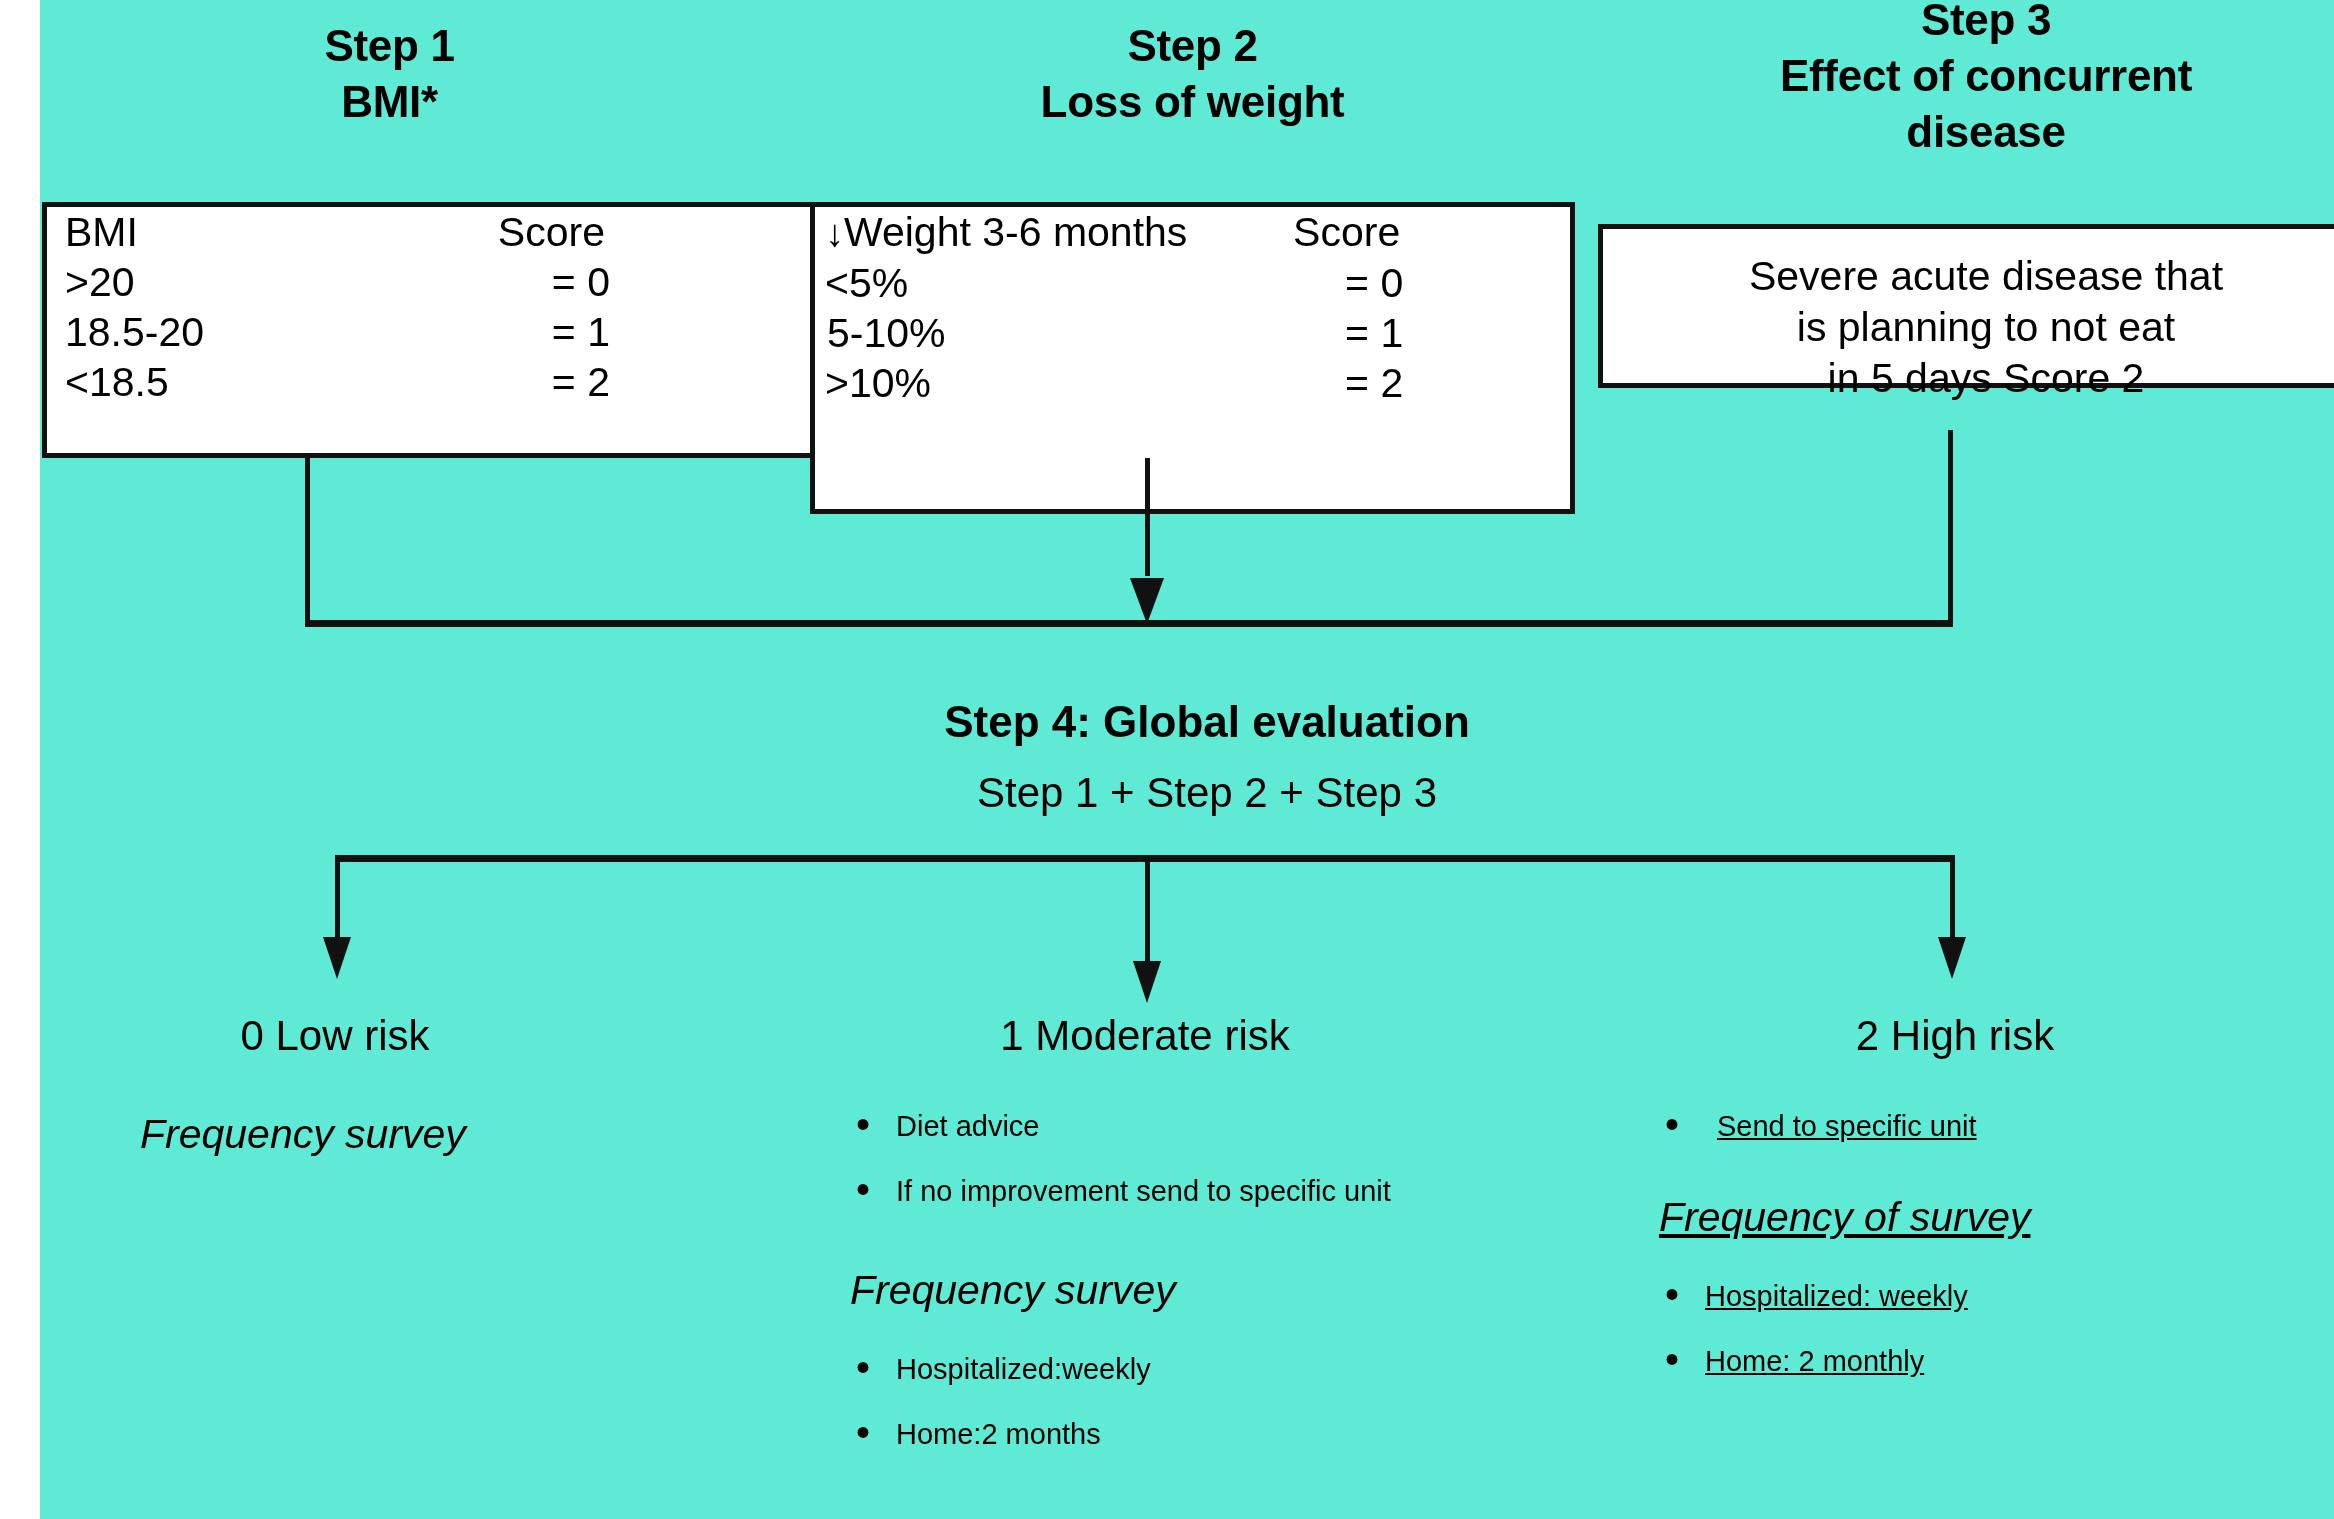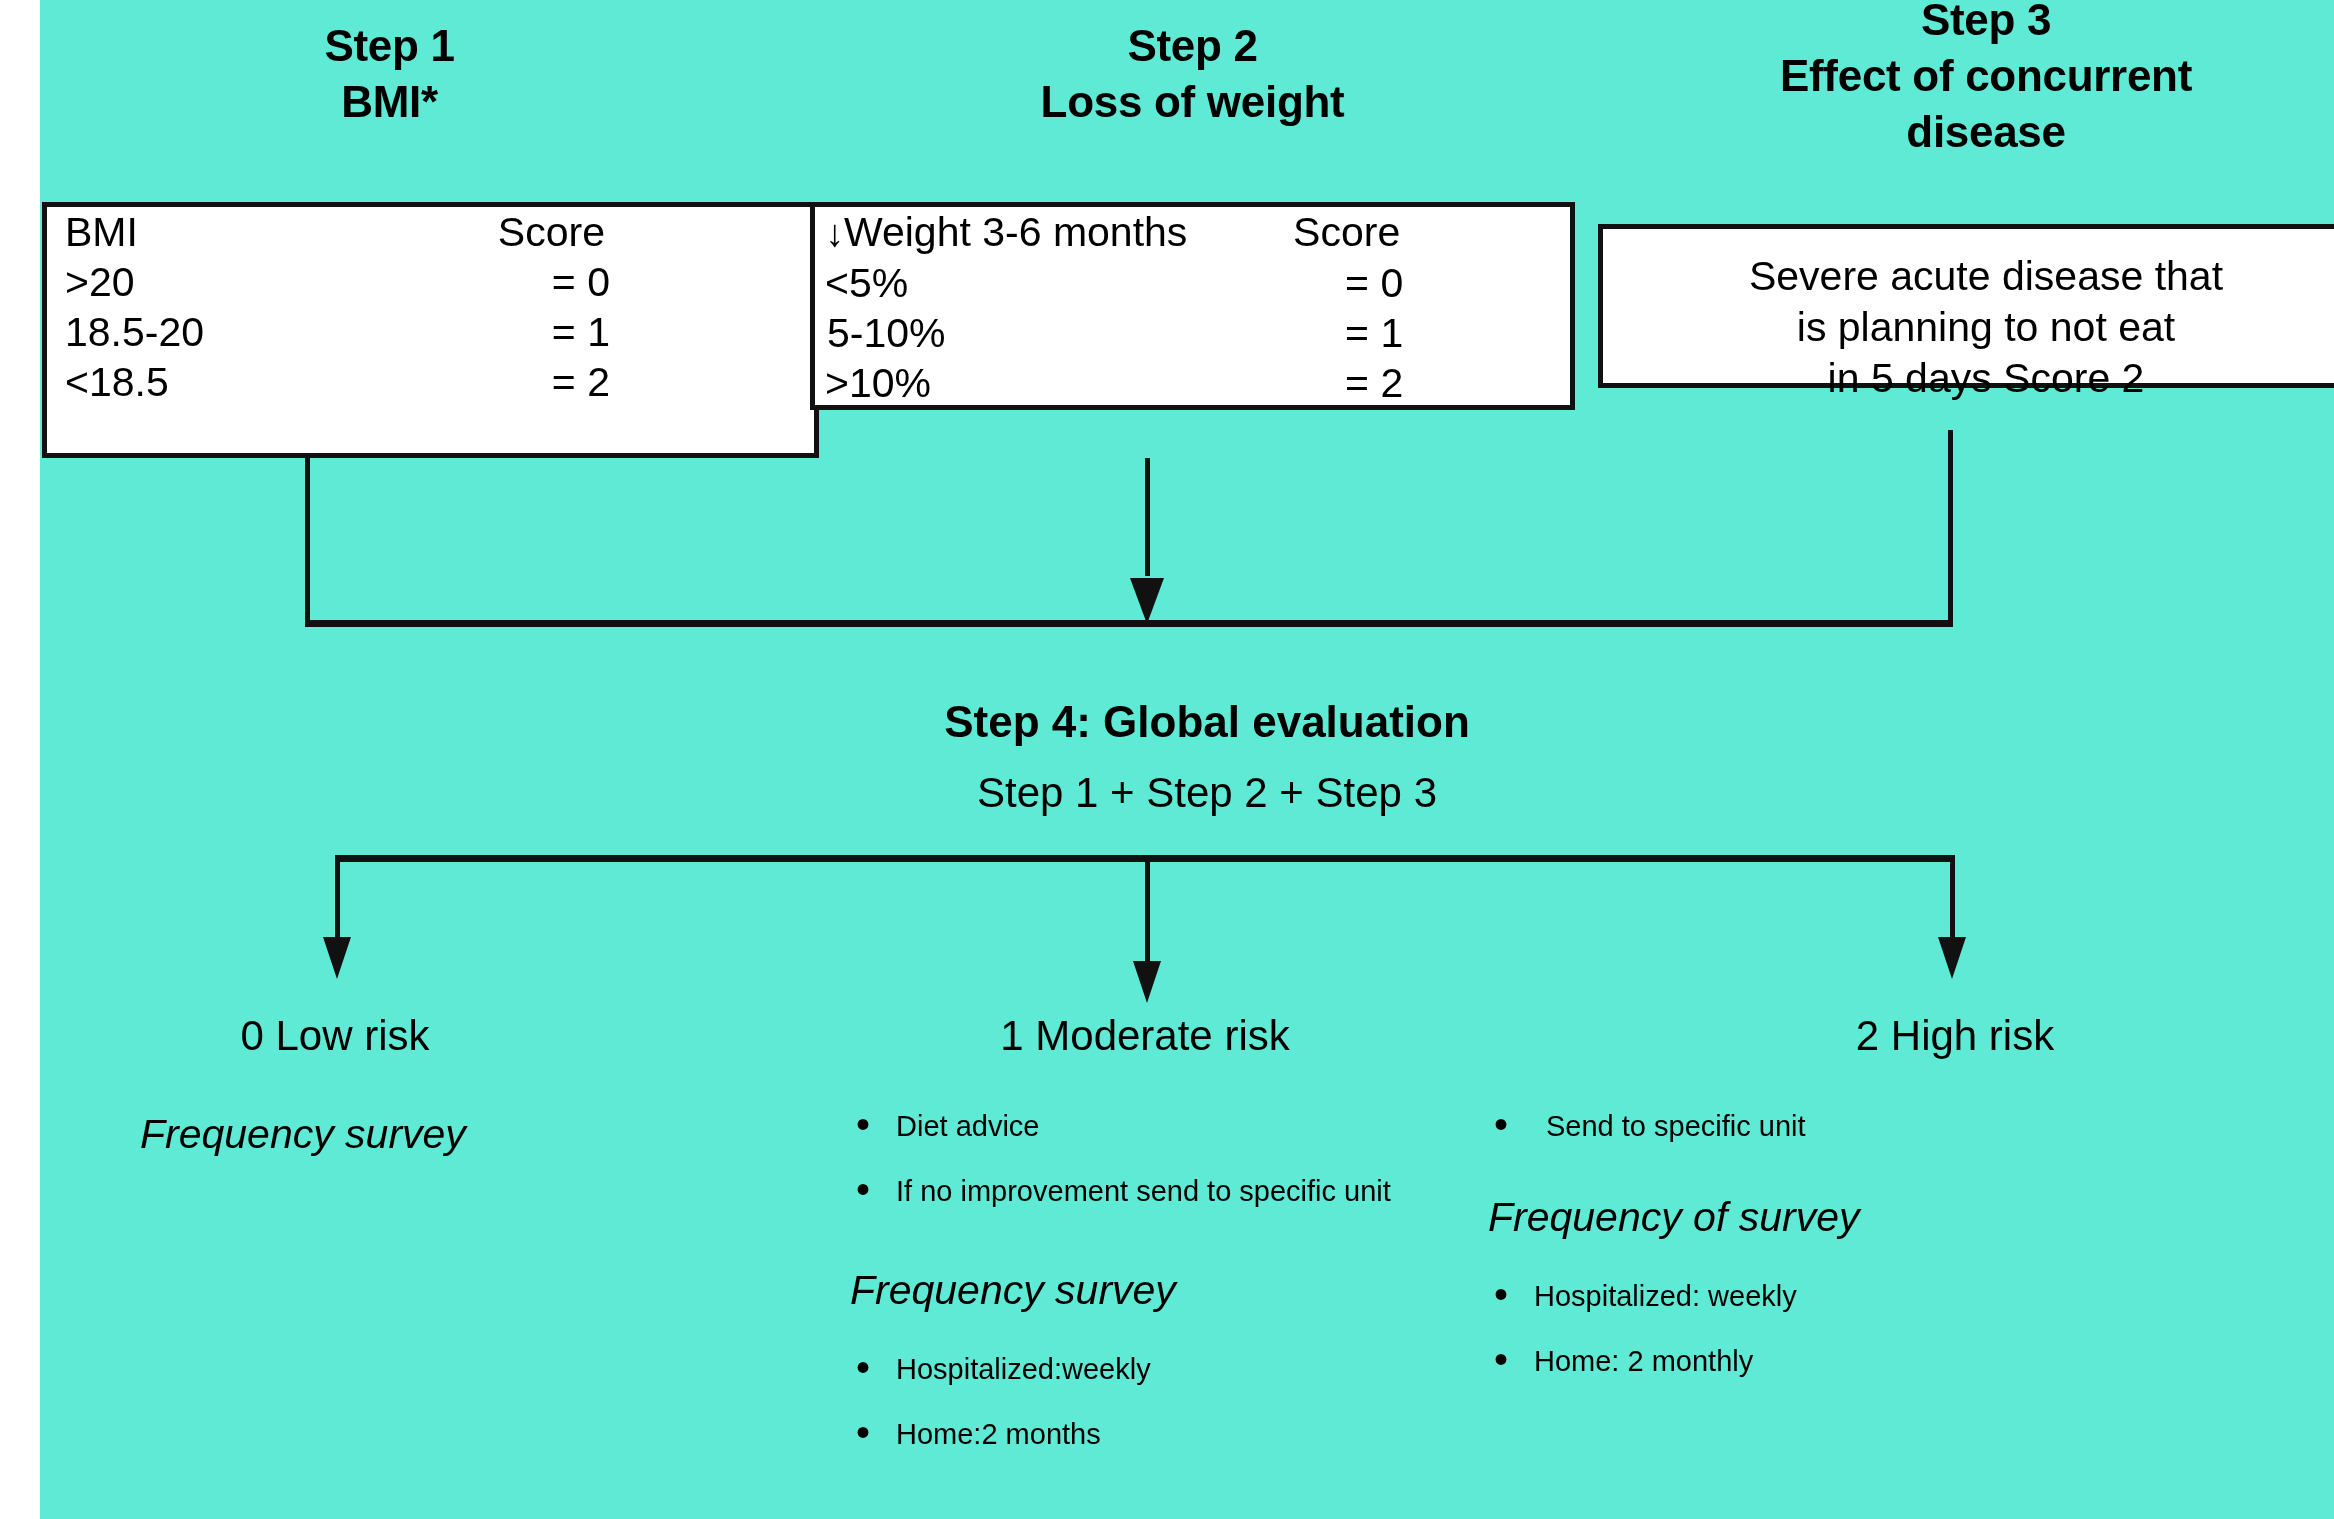--- a/index.html
+++ b/index.html
@@ -156,21 +156,21 @@
       </tr>
     </tbody>
       </table>
   </div>
 
   <div class="step-title" style="left:770px; top:18px; width:765px;">
     <div>Step 2</div>
     <div>Loss of weight</div>
   </div>
 
-  <div class="score-box" style="left:770px; top:202px; width:765px; height:208px;">
+  <div class="score-box" style="left:770px; top:202px; width:765px; height:312px;">
     <table class="tbl">
       <tbody>
           <tr>
         <td class="lab" style="padding-left:10px; width:62%;">
           <span class="arrow-glyph">↓</span><span>Weight 3-6 months</span>
         </td>
         <td class="val" style="padding-left:10px;">Score</td>
       </tr>
       <tr>
         <td class="lab" style="padding-left:10px;">&lt;5%</td>
@@ -248,21 +248,21 @@
     <div class="gap-sm"></div>
     <ul class="bullets">
       <li>Hospitalized:weekly</li>
       <li>Home:2 months</li>
     </ul>
   </div>
 
   <div class="risk-heading" style="left:1680px; top:1010px; width:470px;">
     <span>2 High risk</span>
   </div>
-  <div class="risk-body" style="left:1448px; top:1100px; width:660px;">
+  <div class="risk-body" style="left:1619px; top:1100px; width:660px;text-decoration:underline;">
     <ul class="bullets wide">
       <li>Send to specific unit</li>
     </ul>
     <div class="gap-sm"></div>
     <div class="ital">Frequency of survey</div>
     <div class="gap-sm"></div>
     <ul class="bullets">
       <li>Hospitalized: weekly</li>
       <li>Home: 2 monthly</li>
     </ul>

